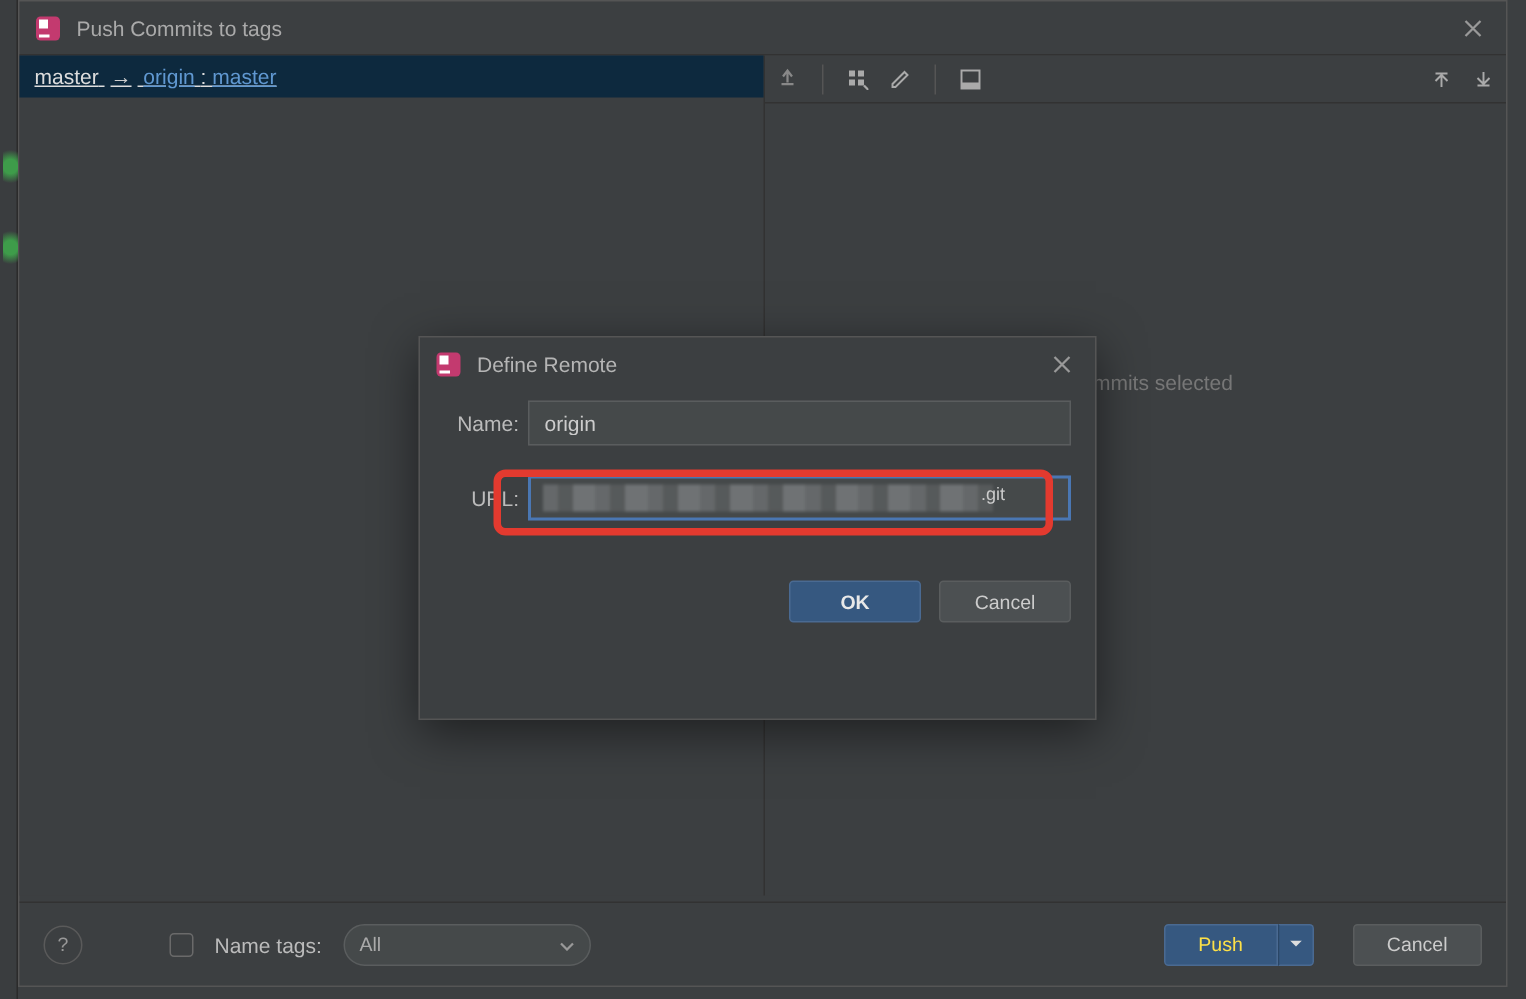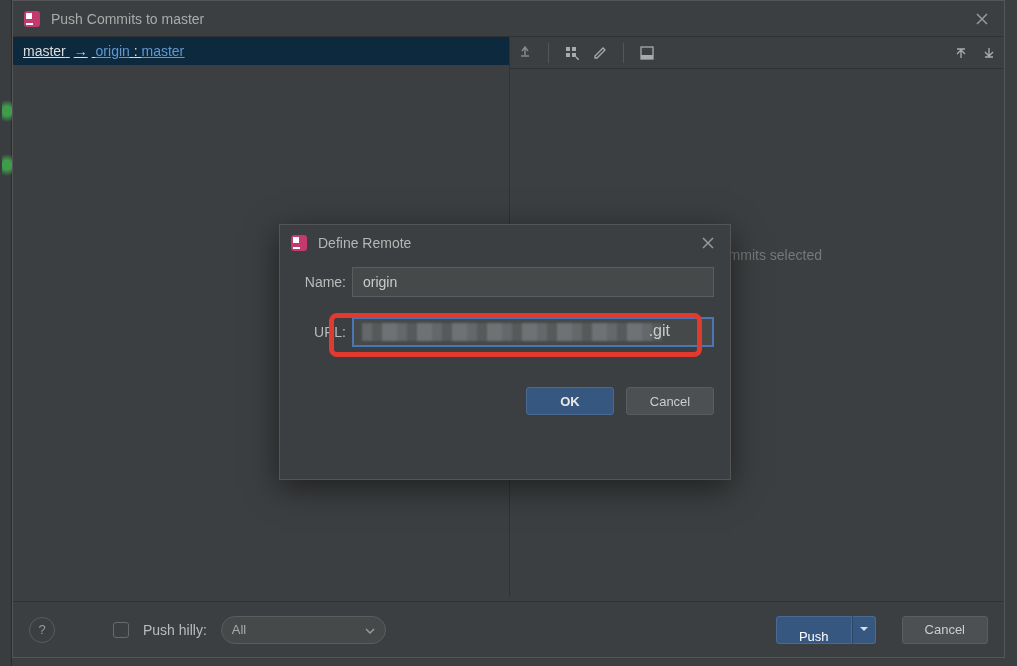--- a/index.html
+++ b/index.html
@@ -188,27 +188,28 @@
       align-items: center;
       justify-content: space-between;
     }
     .footer-spacer { flex: 1; }
     .push-btn-group {
       display: flex;
     }
     .push-btn {
       background: #365880;
       border: 1px solid #4a6a92;
-      color: #ffffff;
+      color: #fde047;
       height: 28px;
       padding: 12px 22px;
       border-radius: 3px 0 0 3px;
       cursor: pointer;
       font-size: 13px;
       display: flex;
+      align-items: center;
       font-weight: 500;
     }
     .push-dropdown {
       background: #365880;
       border: 1px solid #4a6a92;
       border-left: 1px solid #2a4666;
       width: 24px;
       height: 28px;
       border-radius: 0 3px 3px 0;
       cursor: pointer;
@@ -296,21 +297,21 @@
       width: 300px;
       background: repeating-linear-gradient(90deg, #6b6e70 0, #6b6e70 10px, #5a5d5e 10px, #5a5d5e 20px, #777a7c 20px, #777a7c 35px);
       filter: blur(1px);
       opacity: 0.85;
     }
     .git-suffix {
       position: absolute;
       right: 44px;
       top: 5px;
       color: #ccc;
-      font-size: 16px;
+      font-size: 12px;
     }
     .red-highlight {
       position: absolute;
       left: 329px;
       top: 313px;
       width: 373px;
       height: 44px;
       border: 5px solid #e33a2f;
       border-radius: 8px;
       pointer-events: none;
@@ -354,21 +355,21 @@
 
 <div class="main-dialog">
   <div class="title-bar">
     <div class="app-icon">
       <svg viewBox="0 0 18 18">
           <rect x="1" y="1" width="16" height="16" rx="3" fill="#c33a6f"></rect>
           <rect x="3" y="3" width="6" height="6" fill="#fff"></rect>
           <rect x="3" y="13" width="7" height="2" fill="#fff"></rect>
         </svg>
     </div>
-    <div class="title-text">Push Commits to master</div>
+    <div class="title-text">Push Commits to tags</div>
     <div class="close-x">
       <svg width="14" height="14" viewBox="0 0 14 14">
           <path d="M2 2 L12 12 M12 2 L2 12" stroke="#999" stroke-width="1.5"></path>
         </svg>
     </div>
   </div>
 
   <div class="content-area">
     <div class="left-panel">
       <div class="branch-row">
@@ -431,21 +432,21 @@
         </div>
       </div>
       <div class="empty-text">No commits selected</div>
     </div>
   </div>
 
   <div class="footer">
     <div class="help-btn">?</div>
     <div style="width:30px"></div>
     <span class="checkbox"></span>
-    <span class="tags-label">Push hilly:</span>
+    <span class="tags-label">Name tags:</span>
     <div class="tags-select">
       <span>All</span>
       <span>
         <svg width="10" height="6" viewBox="0 0 10 6">
             <path d="M1 1 L5 5 L9 1" stroke="#999" stroke-width="1.5" fill="none"></path>
           </svg>
       </span>
     </div>
     <div class="footer-spacer"></div>
     <div class="push-btn-group">

